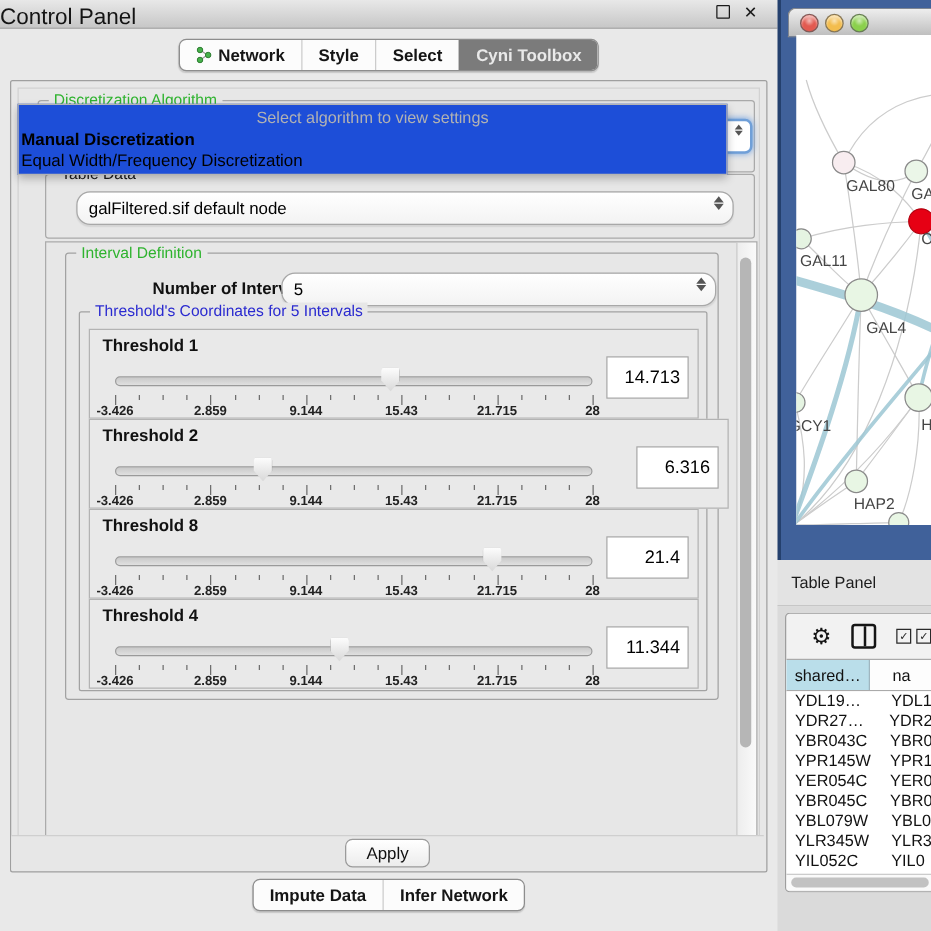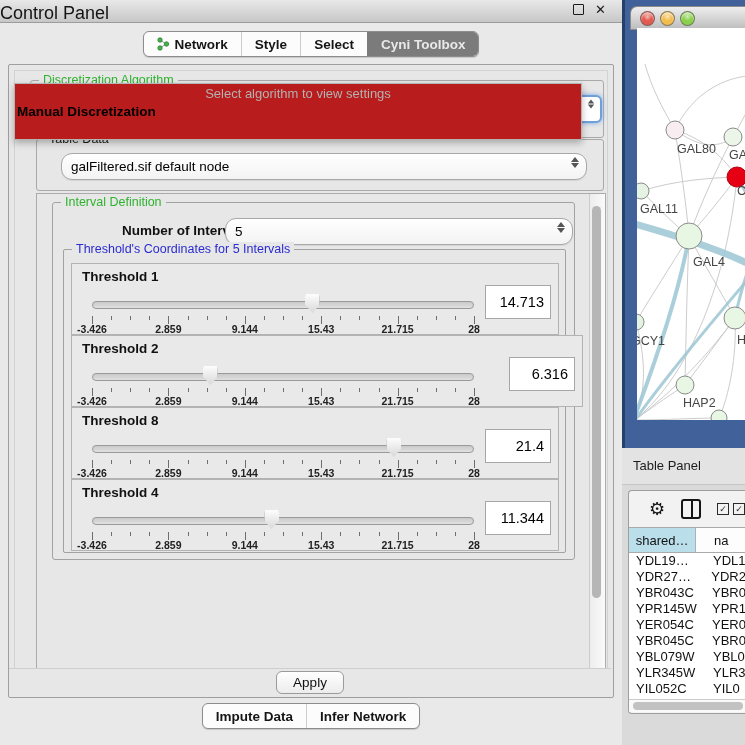--- a/index.html
+++ b/index.html
@@ -27,21 +27,21 @@
   .groupbox{border:1px solid #a9a9a9;border-radius:3px;}
   .legend{position:absolute;top:-8px;left:8px;background:#e7e7e7;padding:0 4px;font-size:12.5px;}
   .legend.green{color:#2fb32f;}
   .legend.blue{color:#2b2bd0;}
   .legend.black{color:#1c1c1c;}
 
   .algo-box{left:30px;top:80px;width:572px;height:56px;}
   .algo-combo-frag{left:570px;top:95px;width:28px;height:24px;background:#fff;border:2px solid #6f9fd8;border-radius:6px;box-shadow:0 0 5px #7aa6e0;z-index:5;}
   .algo-combo-frag .arr{position:absolute;right:5px;top:2px;display:flex;flex-direction:column;line-height:8px;font-size:8px;color:#555;}
 
-  .popup{left:14px;top:83px;width:566px;height:55px;background:#b91c1c;border:1px solid #b4b4b4;box-shadow:0 3px 7px rgba(0,0,0,.28);z-index:10;}
+  .popup{left:14px;top:83px;width:566px;height:55px;background:#1d4ed8;border:1px solid #b4b4b4;box-shadow:0 3px 7px rgba(0,0,0,.28);z-index:10;}
   .popup-ph{text-align:center;color:#b2b2b2;font-size:13px;height:19px;line-height:20px;}
   .popup-item{font-size:13.5px;height:17px;line-height:17px;padding-left:2px;color:#000;}
   .popup-item.bold{font-weight:bold;}
 
   .tabledata-box{left:36px;top:139px;width:566px;height:50px;}
   .combo{background:linear-gradient(#ffffff,#f3f3f3);border:1px solid #a8a8a8;border-radius:11px;position:absolute;box-shadow:0 1px 1px rgba(0,0,0,.08);}
   .combo .val{position:absolute;left:9px;top:0;line-height:25px;font-size:13.5px;color:#000;white-space:nowrap;}
   .combo .steppers{position:absolute;right:7px;top:3px;display:flex;flex-direction:column;gap:1px;}
   .tri-up{width:0;height:0;border-left:4px solid transparent;border-right:4px solid transparent;border-bottom:5px solid #555;}
   .tri-dn{width:0;height:0;border-left:4px solid transparent;border-right:4px solid transparent;border-top:5px solid #555;}
@@ -150,20 +150,21 @@
   <div class="abs algo-combo-frag">
     <span class="arr">
         <span class="tri-up" style="transform:scale(.8)"></span>
         <span class="tri-dn" style="transform:scale(.8)"></span>
       </span>
   </div>
 
   <div class="abs popup">
     <div class="popup-ph">Select algorithm to view settings</div>
     <div class="popup-item bold">Manual Discretization</div>
+    <div class="popup-item">Equal Width/Frequency Discretization</div>
   </div>
 
   <div class="abs groupbox tabledata-box">
     <span class="legend black">Table Data</span>
     <div class="combo" style="left:24px;top:13px;width:524px;height:25px;">
       <span class="val">galFiltered.sif default node</span>
       <span class="steppers">
           <span class="tri-up"></span>
           <span class="tri-dn"></span>
         </span>

